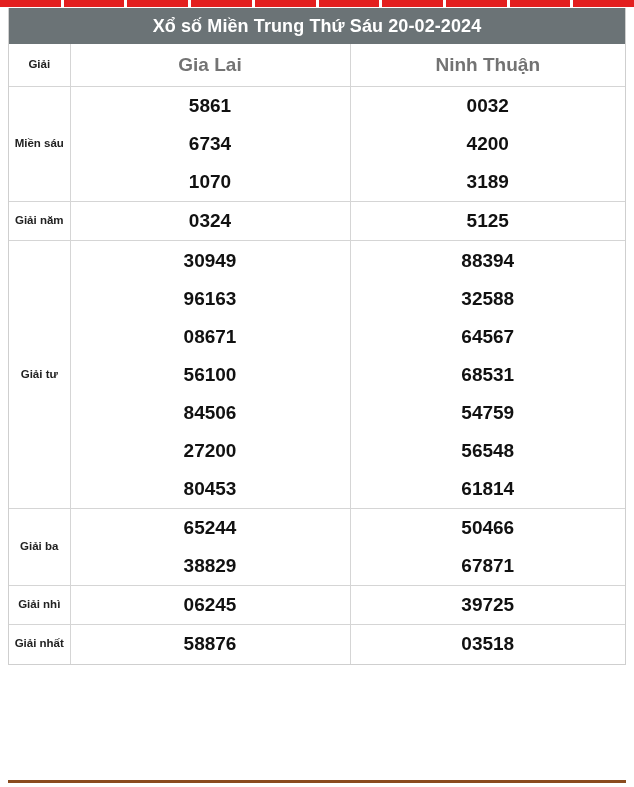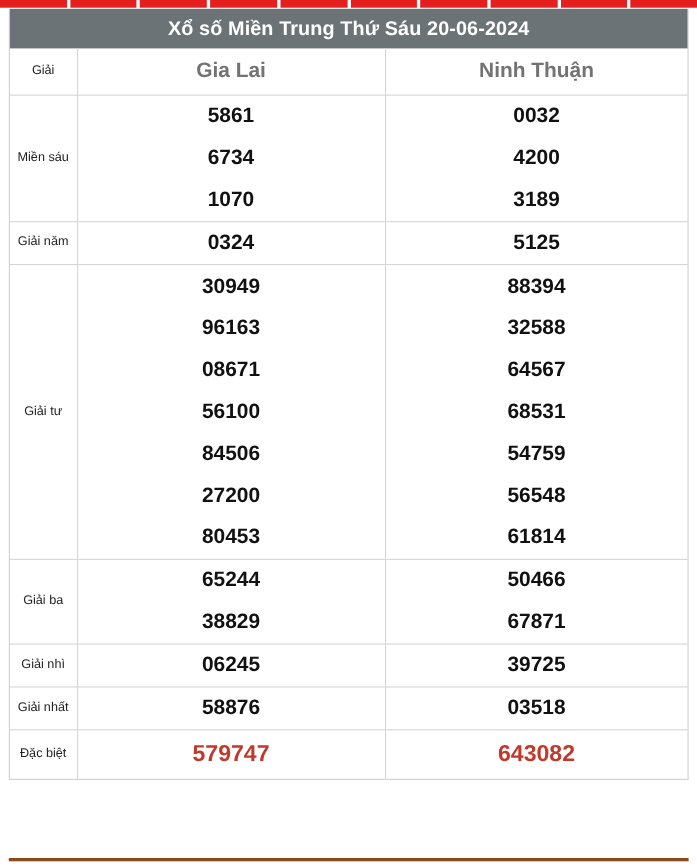--- a/index.html
+++ b/index.html
@@ -80,21 +80,21 @@
   table.results tr > th:last-child {
     border-right: none;
   }
   table.results tr:last-child > td {
     border-bottom: none;
   }
 
   .lbl {
     font-size: 11.5px;
     color: #222222;
-    font-weight: normal;
+    font-weight: bold;
     line-height: 1.2;
     padding: 2px 1px;
   }
 
   .prov-head {
     font-size: 19px;
     font-weight: bold;
     color: #737373;
     height: 42px;
   }
@@ -142,21 +142,21 @@
     <div class="seg" style="background: rgb(227, 31, 31);"></div>
     <div class="seg" style="background: rgb(227, 31, 31);"></div>
     <div class="seg" style="background: rgb(227, 31, 31);"></div>
     <div class="seg" style="background: rgb(227, 31, 31);"></div>
     <div class="seg" style="background: rgb(227, 31, 31);"></div>
   </div>
 
 <div id="result-card">
 
   <div id="title-bar">
-    <span>Xổ số Miền Trung Thứ Sáu 20-06-2024</span>
+    <span>Xổ số Miền Trung Thứ Sáu 20-02-2024</span>
   </div>
 
   <table class="results">
     <colgroup>
       <col class="c-label">
       <col class="c-prov1">
       <col class="c-prov2">
     </colgroup>
     <thead>
       <tr>
@@ -255,31 +255,18 @@
             <span class="numstack">
               <span class="num">58876</span>
             </span>
           </td>
           <td>
             <span class="numstack">
               <span class="num">03518</span>
             </span>
           </td>
         </tr>
-        <tr class="row-h44">
-          <td class="lbl">Đặc biệt</td>
-          <td>
-            <span class="numstack">
-              <span class="num special">579747</span>
-            </span>
-          </td>
-          <td>
-            <span class="numstack">
-              <span class="num special">643082</span>
-            </span>
-          </td>
-        </tr>
       </tbody>
   </table>
 
 </div>
 
 <div id="bottom-rule"></div>
 
 </body></html>

